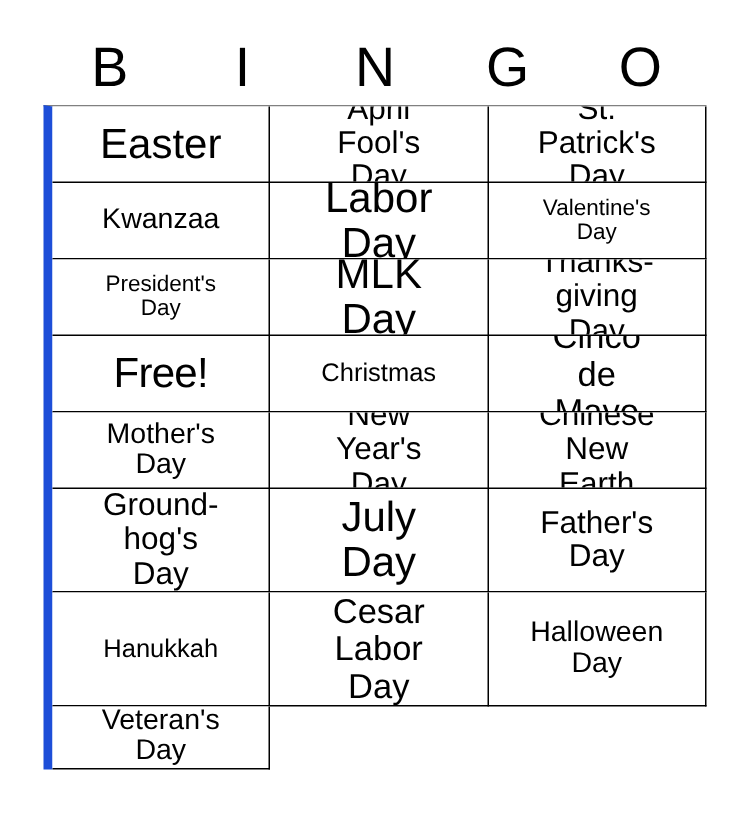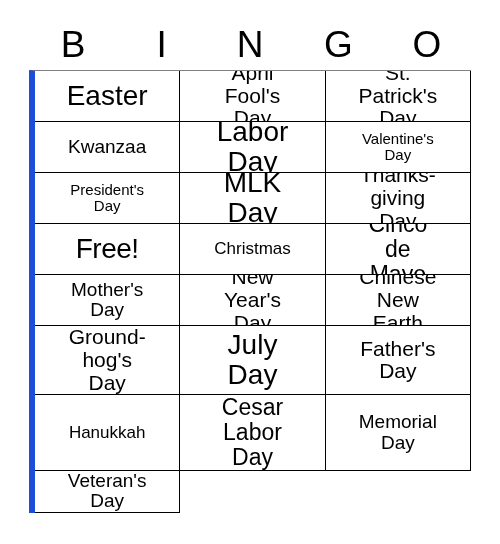--- a/index.html
+++ b/index.html
@@ -183,21 +183,21 @@
       </div>
       <div class="bingo-cell">
         <span class="cell-text fs-s">Hanukkah</span>
       </div>
       <div class="bingo-cell">
         <span class="cell-text fs-l">Cesar
 Labor
 Day</span>
       </div>
       <div class="bingo-cell">
-        <span class="cell-text fs-m">Memorial
+        <span class="cell-text fs-m">Halloween
 Day</span>
       </div>
       <div class="bingo-cell">
         <span class="cell-text fs-m">Veteran's
 Day</span>
       </div>
     </div>
 
 </div>
 

